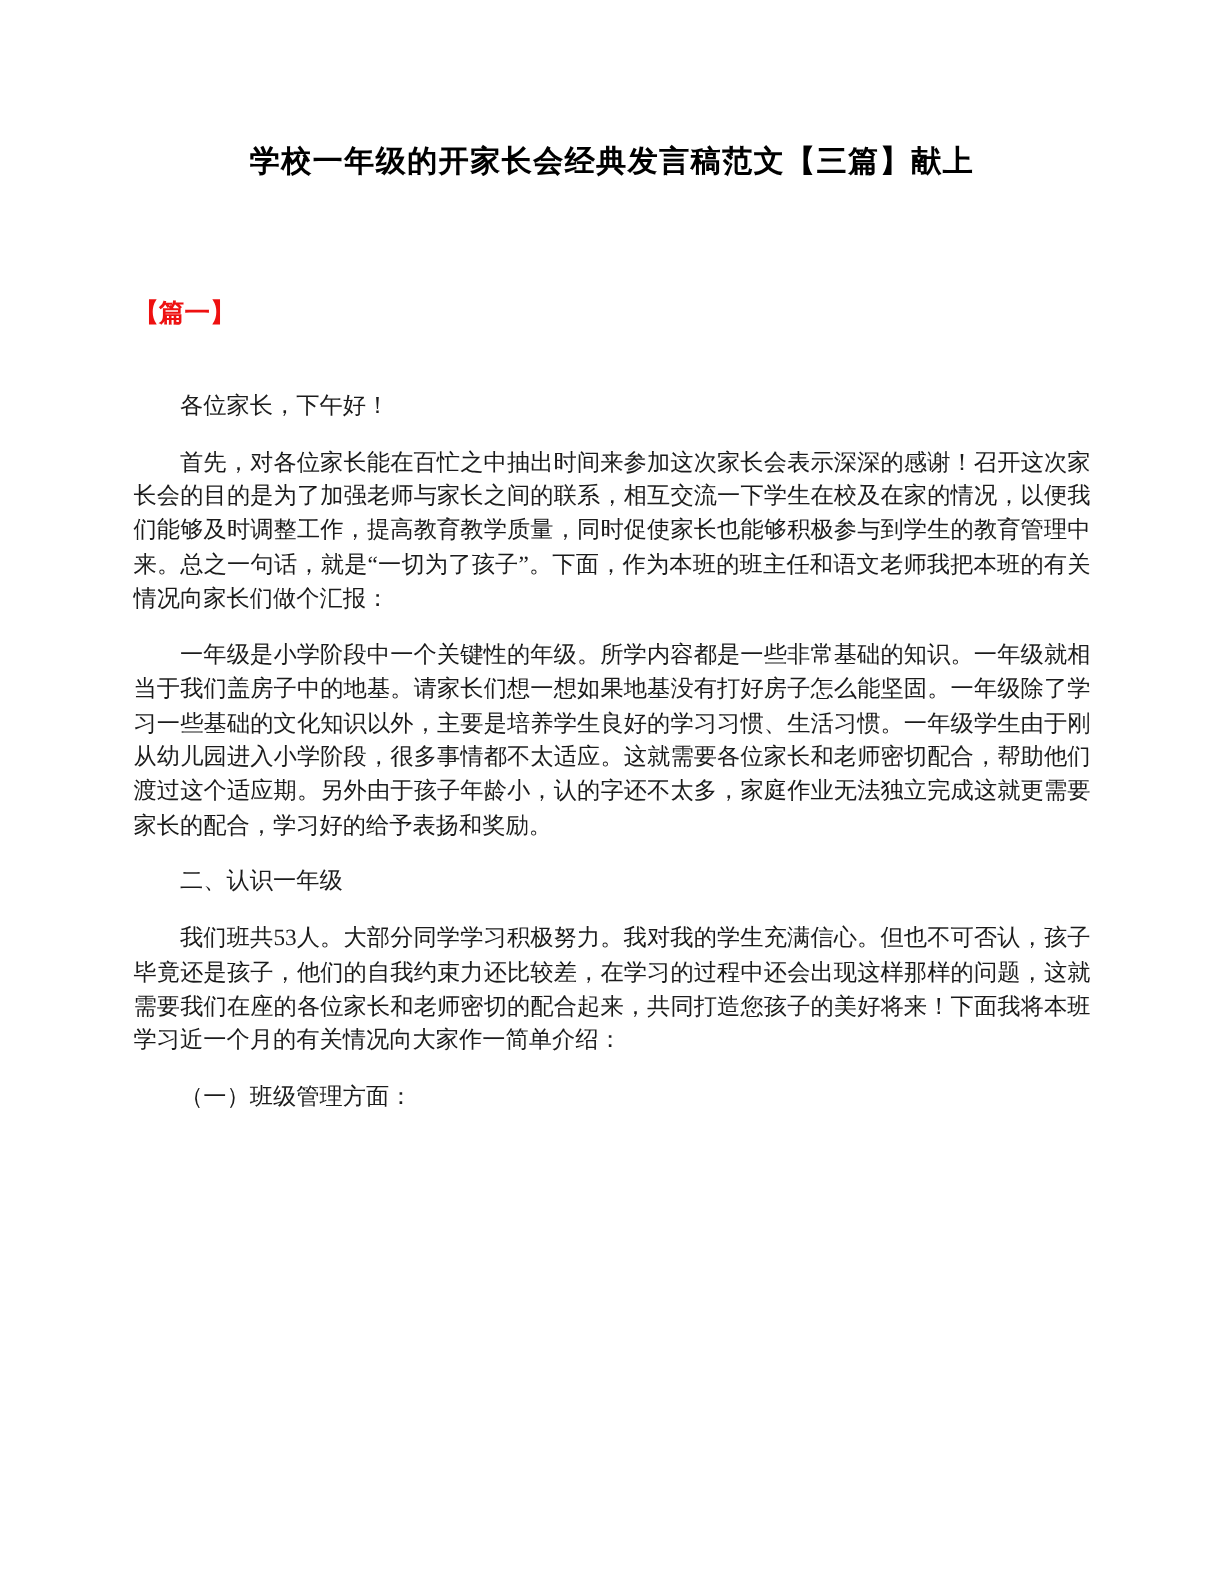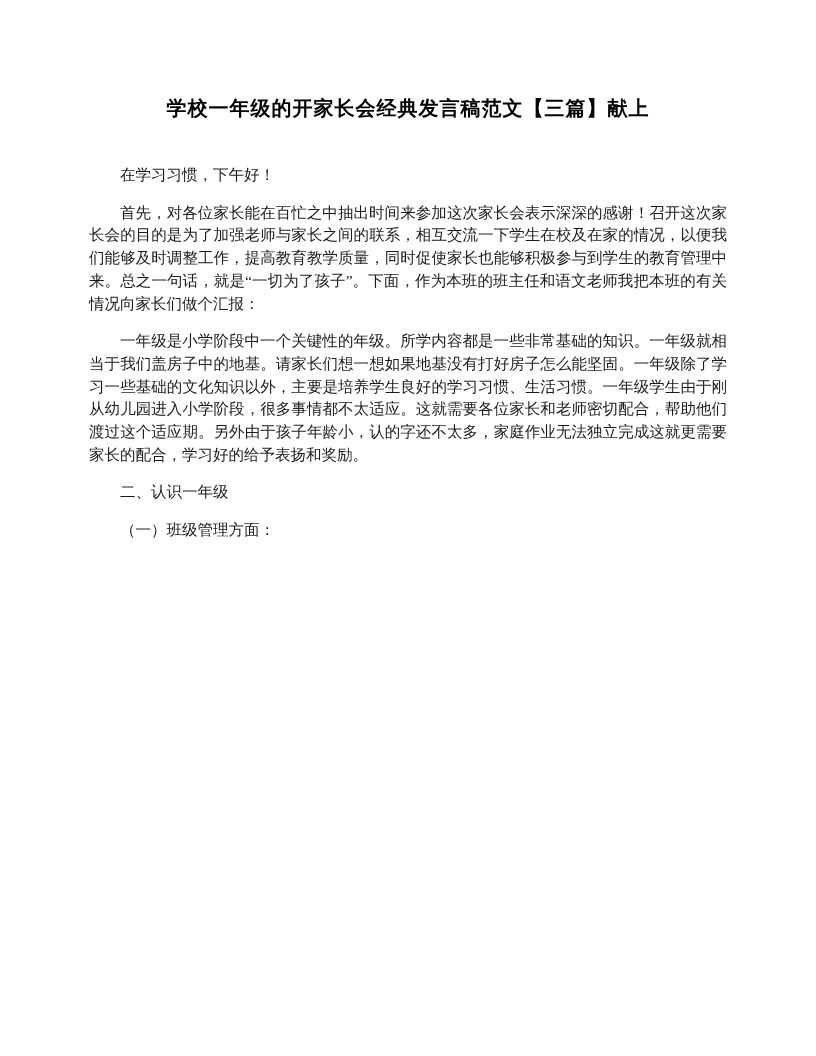--- a/index.html
+++ b/index.html
@@ -52,21 +52,23 @@
     text-align: justify;
     color: var(--body-color, #1b1b1b);
   }
 </style>
 </head>
 <body>
 
 <div class="page">
   <h1 class="doc-title">学校一年级的开家长会经典发言稿范文【三篇】献上</h1>
 
+  <div class="part-label">【篇一】</div>
 
   <div class="doc-body">
-      <p>在学习习惯，下午好！</p>
+      <p>各位家长，下午好！</p>
       <p>首先，对各位家长能在百忙之中抽出时间来参加这次家长会表示深深的感谢！召开这次家长会的目的是为了加强老师与家长之间的联系，相互交流一下学生在校及在家的情况，以便我们能够及时调整工作，提高教育教学质量，同时促使家长也能够积极参与到学生的教育管理中来。总之一句话，就是“一切为了孩子”。下面，作为本班的班主任和语文老师我把本班的有关情况向家长们做个汇报：</p>
       <p>一年级是小学阶段中一个关键性的年级。所学内容都是一些非常基础的知识。一年级就相当于我们盖房子中的地基。请家长们想一想如果地基没有打好房子怎么能坚固。一年级除了学习一些基础的文化知识以外，主要是培养学生良好的学习习惯、生活习惯。一年级学生由于刚从幼儿园进入小学阶段，很多事情都不太适应。这就需要各位家长和老师密切配合，帮助他们渡过这个适应期。另外由于孩子年龄小，认的字还不太多，家庭作业无法独立完成这就更需要家长的配合，学习好的给予表扬和奖励。</p>
       <p>二、认识一年级</p>
+      <p>我们班共53人。大部分同学学习积极努力。我对我的学生充满信心。但也不可否认，孩子毕竟还是孩子，他们的自我约束力还比较差，在学习的过程中还会出现这样那样的问题，这就需要我们在座的各位家长和老师密切的配合起来，共同打造您孩子的美好将来！下面我将本班学习近一个月的有关情况向大家作一简单介绍：</p>
       <p>（一）班级管理方面：</p>
     </div>
 </div>
 
 </body></html>

